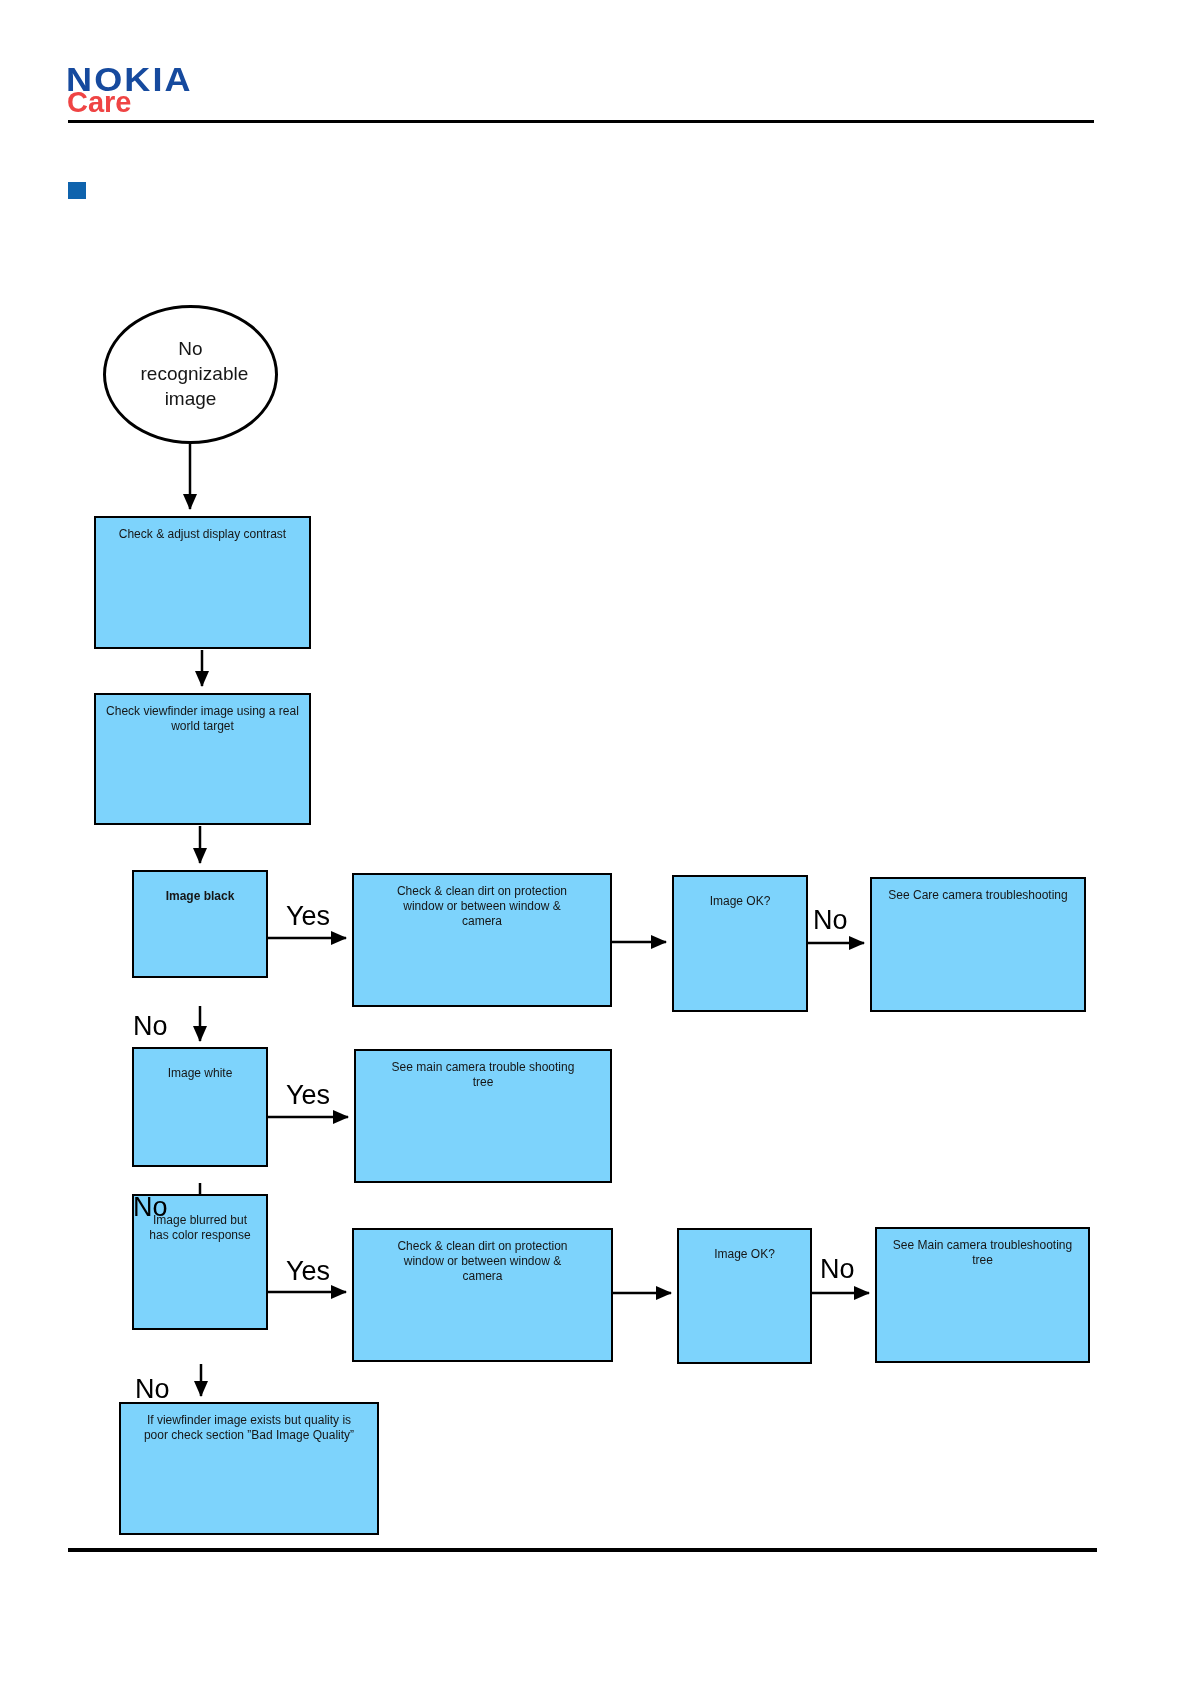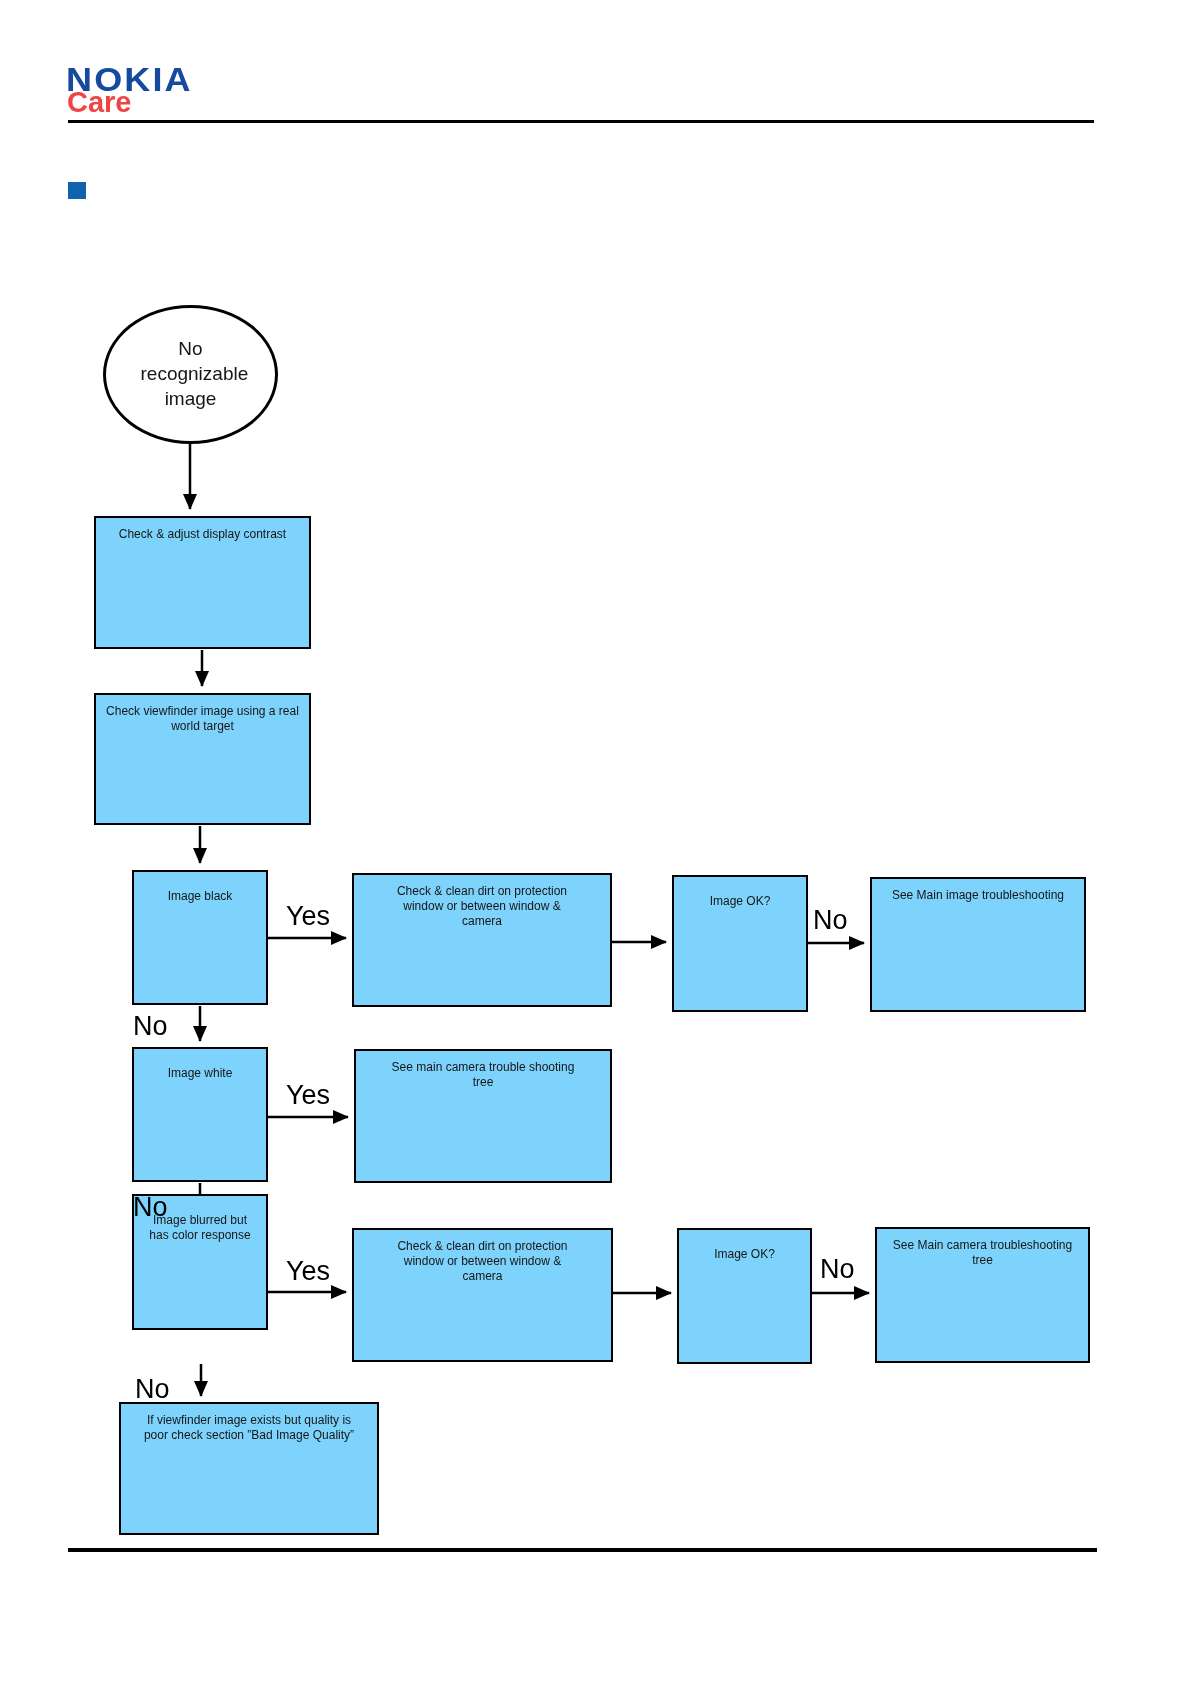--- a/index.html
+++ b/index.html
@@ -95,29 +95,29 @@
   </svg>
 
   <div class="ellipse" style="left:103px;top:305px;width:175px;height:139px;">
     <span>No recognizable image</span>
   </div>
 
   <div class="node pad-sm" style="left:94px;top:516px;width:217px;height:133px;padding-left:18px;padding-right:18px;">Check &amp; adjust display contrast</div>
 
   <div class="node pad-sm" style="left:94px;top:693px;width:217px;height:132px;">Check viewfinder image using a real world target</div>
 
-  <div class="node pad-lg" style="left:132px;top:870px;width:136px;height:135px;">Image black</div>
+  <div class="node pad-lg" style="left:132px;top:870px;width:136px;height:108px;font-weight:bold;">Image black</div>
 
   <div class="node pad-sm" style="left:352px;top:873px;width:260px;height:134px;padding-left:30px;padding-right:30px;">Check &amp; clean dirt on protection window or between window &amp; camera</div>
 
   <div class="node pad-lg" style="left:672px;top:875px;width:136px;height:137px;">Image OK?</div>
 
-  <div class="node pad-sm" style="left:870px;top:877px;width:216px;height:135px;">See Main image troubleshooting</div>
+  <div class="node pad-sm" style="left:870px;top:877px;width:216px;height:135px;">See Care camera troubleshooting</div>
 
-  <div class="node pad-lg" style="left:132px;top:1047px;width:136px;height:135px;">Image white</div>
+  <div class="node pad-lg" style="left:132px;top:1047px;width:136px;height:120px;">Image white</div>
 
   <div class="node pad-sm" style="left:354px;top:1049px;width:258px;height:134px;padding-left:27px;padding-right:27px;">See main camera trouble shooting tree</div>
 
   <div class="node pad-lg" style="left:132px;top:1194px;width:136px;height:136px;padding-left:12px;padding-right:12px;">Image blurred but has color response</div>
 
   <div class="node pad-sm" style="left:352px;top:1228px;width:261px;height:134px;padding-left:30px;padding-right:30px;">Check &amp; clean dirt on protection window or between window &amp; camera</div>
 
   <div class="node pad-lg" style="left:677px;top:1228px;width:135px;height:136px;">Image OK?</div>
 
   <div class="node pad-sm" style="left:875px;top:1227px;width:215px;height:136px;">See Main camera troubleshooting tree</div>

